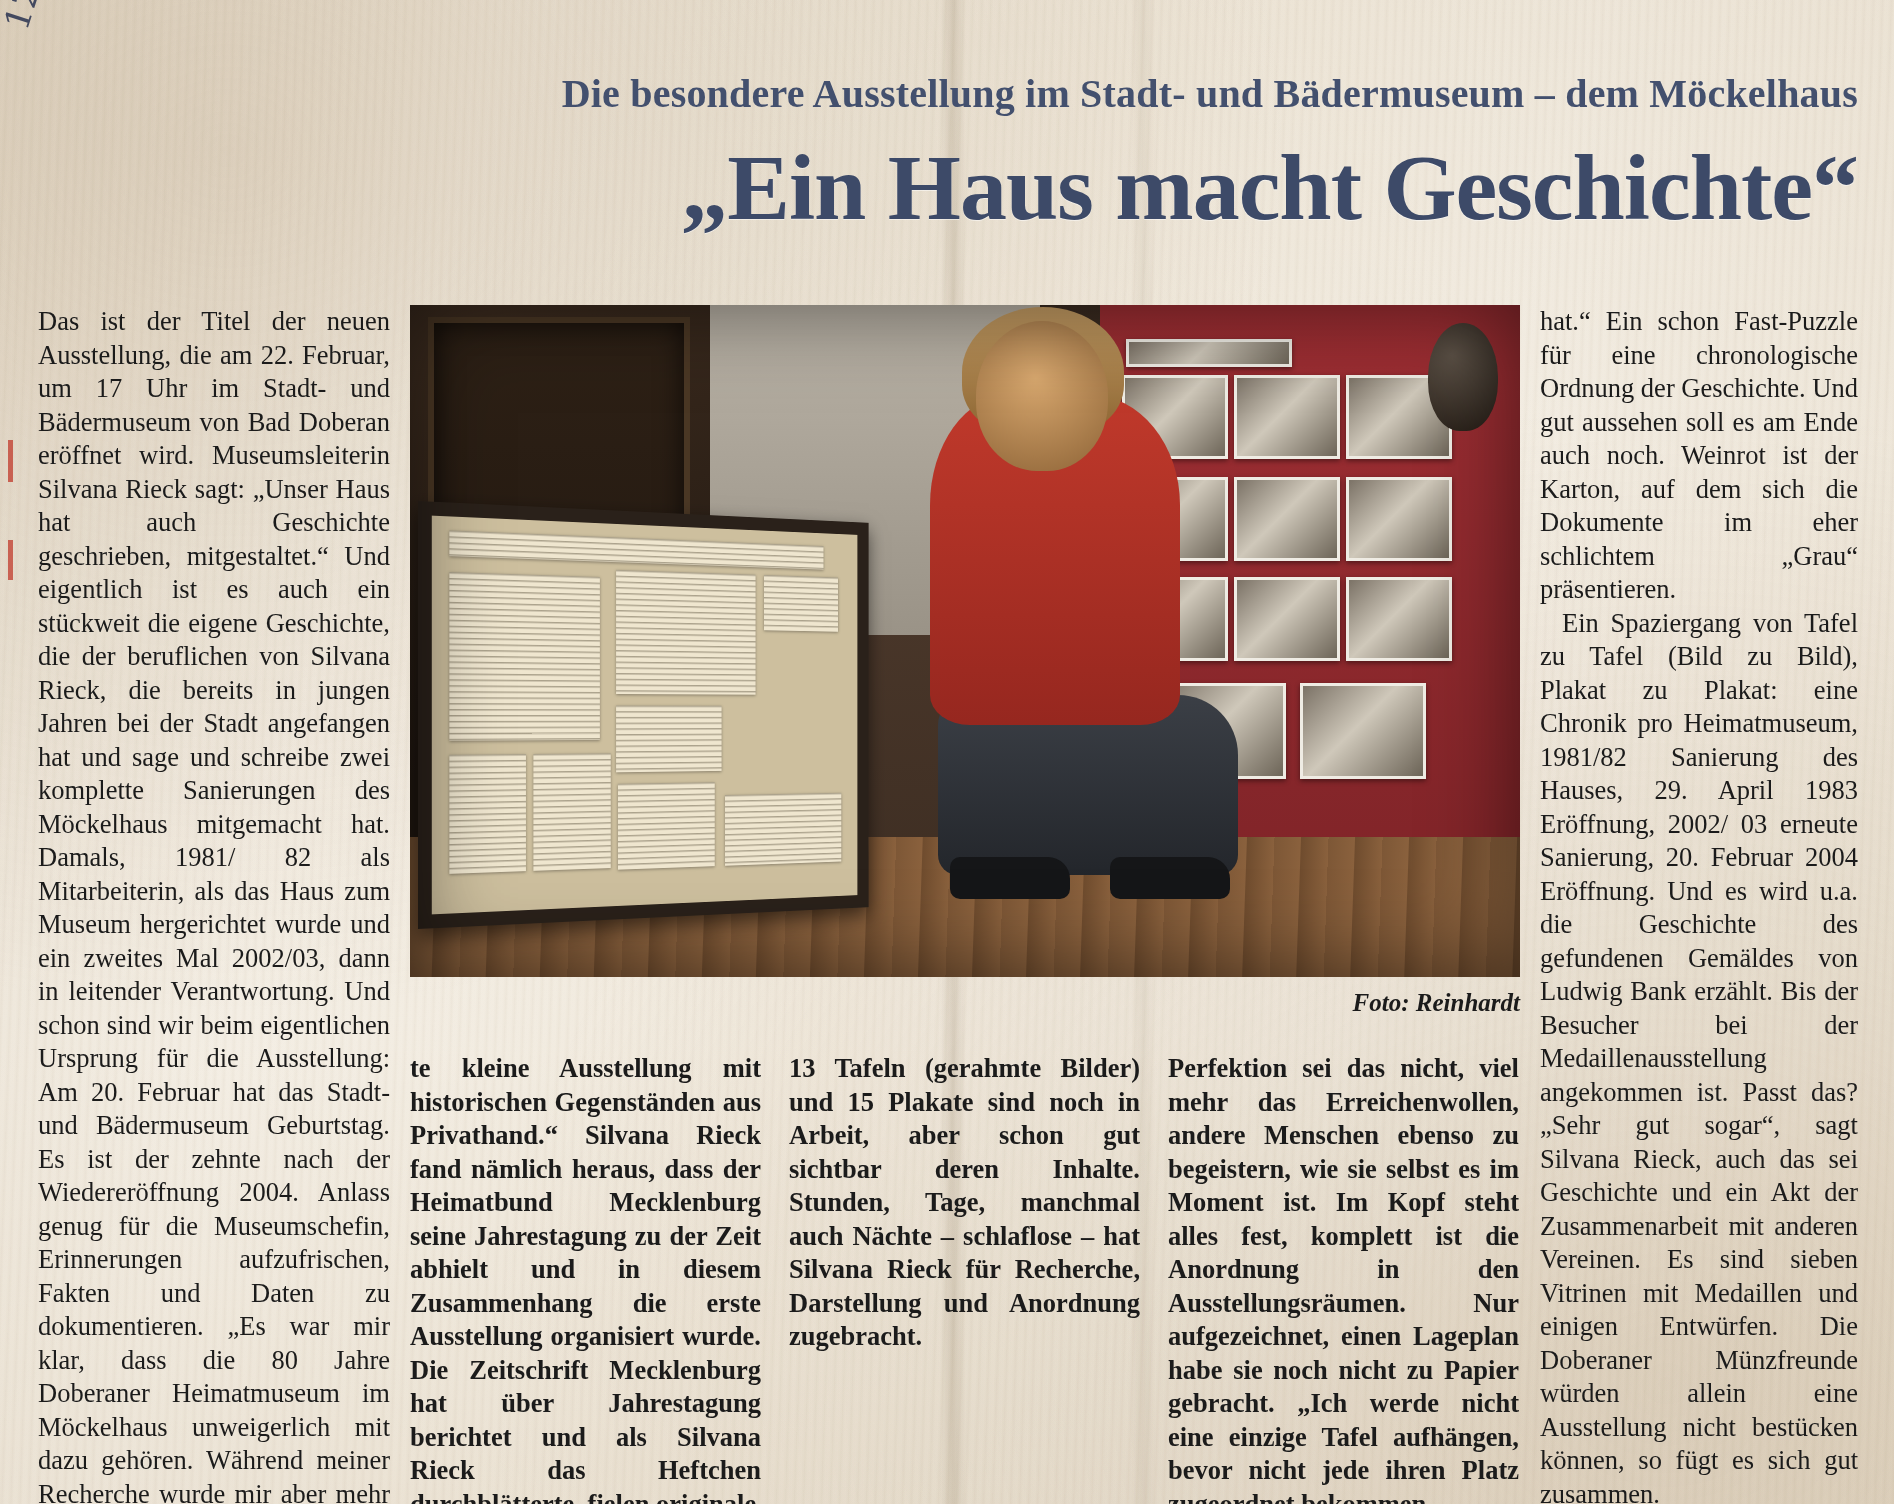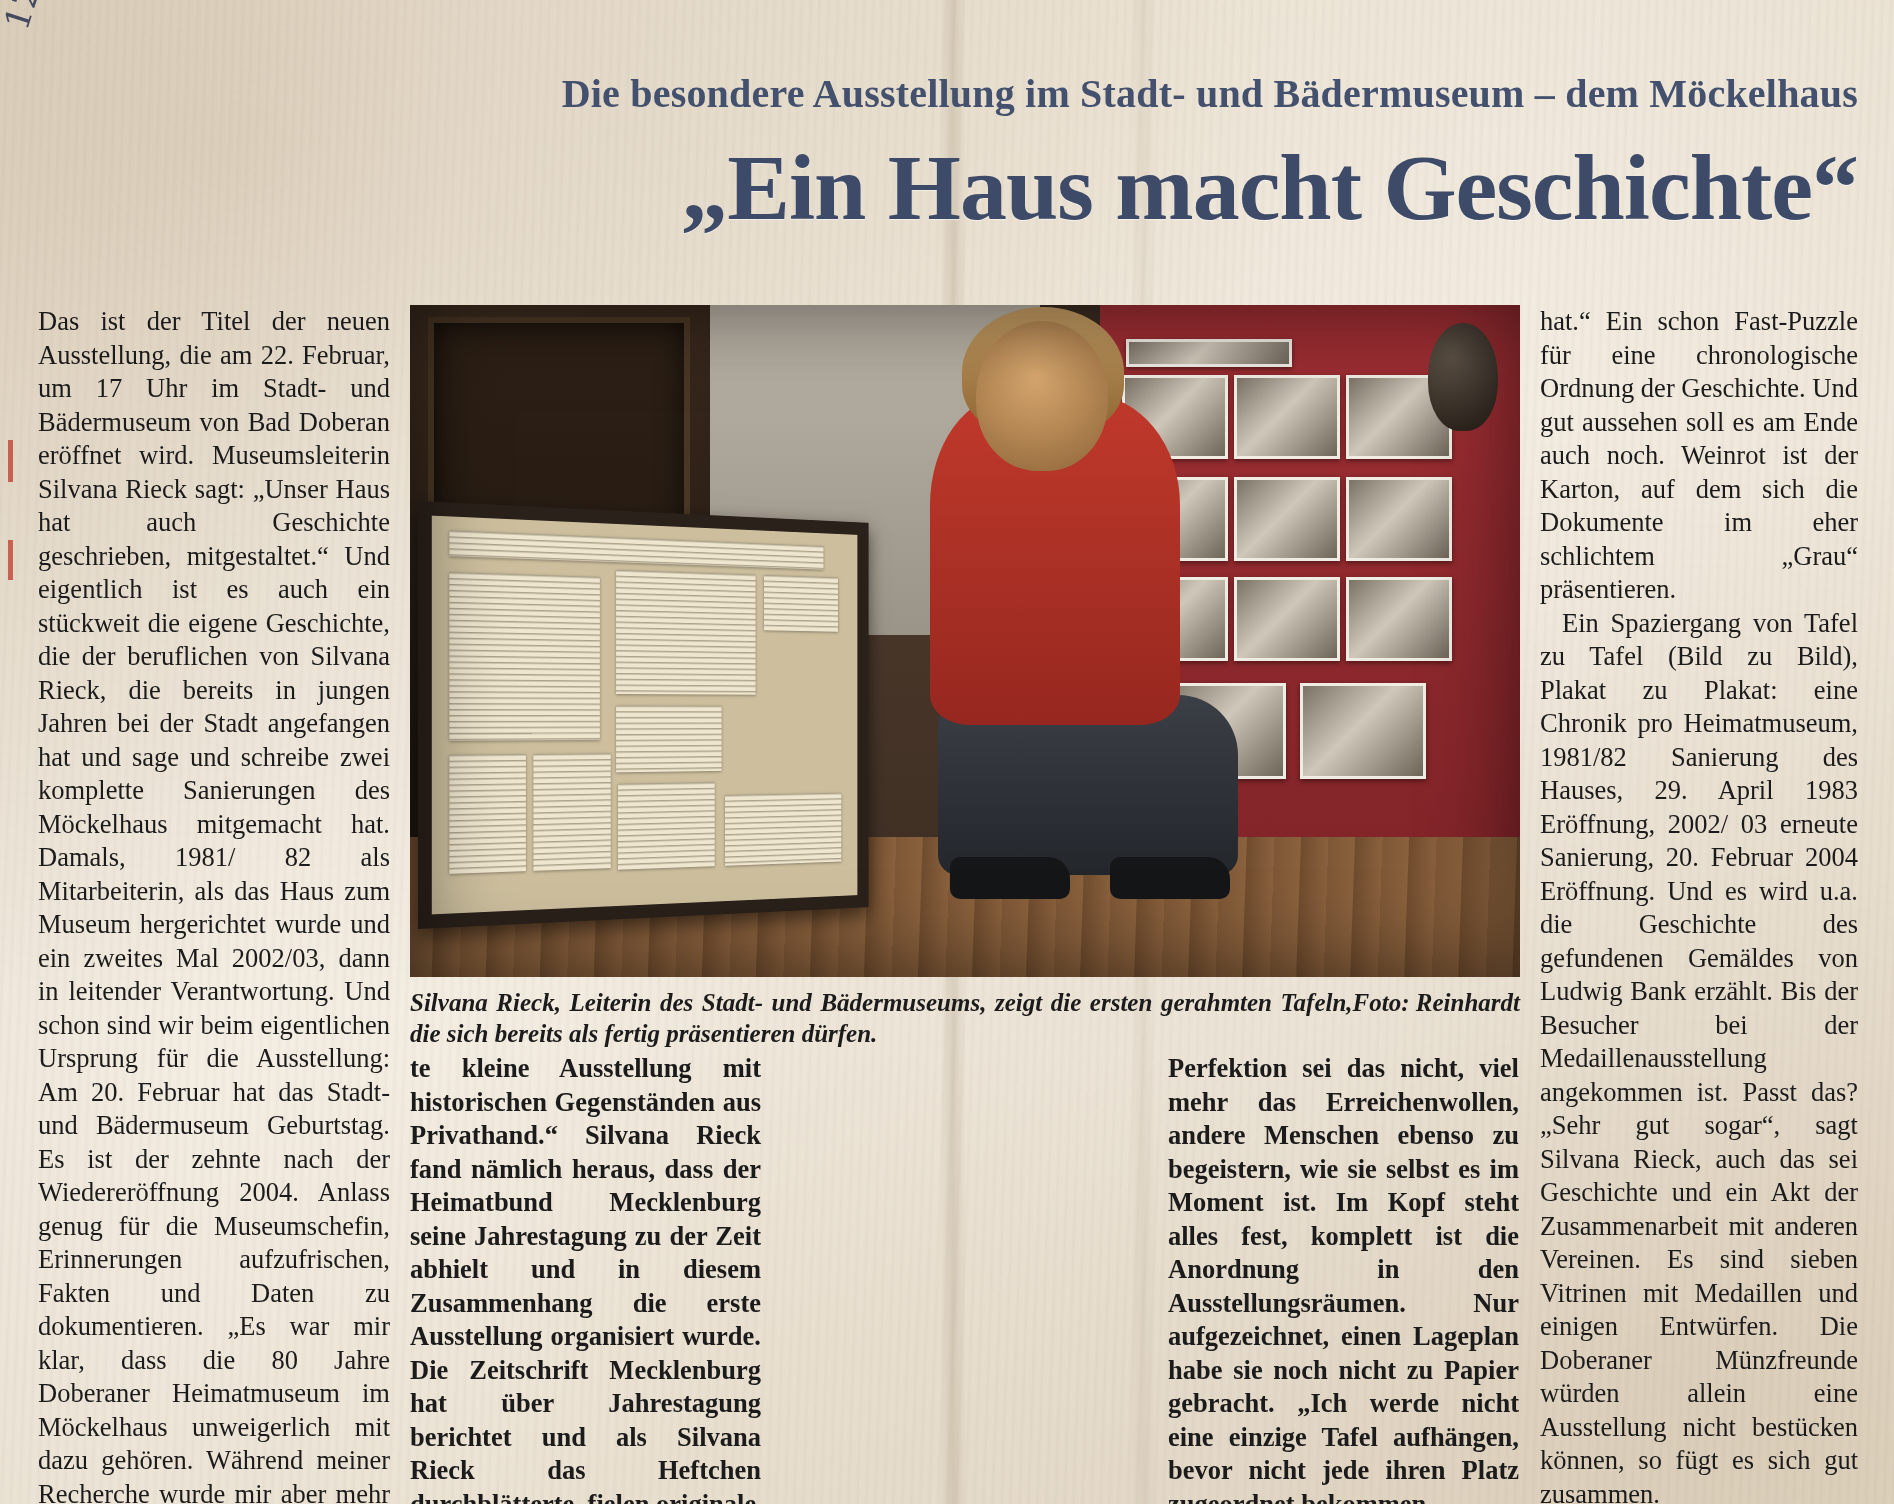--- a/index.html
+++ b/index.html
@@ -321,37 +321,37 @@
             <div class="doc" style="left:106px; top:240px; width:84px; height:120px;"></div>
             <div class="doc" style="left:198px; top:272px; width:110px; height:90px;"></div>
             <div class="doc" style="left:320px; top:286px; width:140px; height:76px;"></div>
           </div>
 
           <div class="ph-vig"></div>
         </div>
 
         <div class="caption">
           <span class="credit">Foto: Reinhardt</span>
-          <span>Silvana Rieck, Leiterin des Stadt- und Bädermuseums, zeigt die ersten gerahmten Tafeln, die sich bereits als fertig präsentieren dürfen.</span>
         </div>
       </div>
 
       <div class="colR">
         <p class="body">hat.“ Ein schon Fast-Puzzle für eine chronologische Ordnung der Geschichte. Und gut aussehen soll es am Ende auch noch. Weinrot ist der Karton, auf dem sich die Dokumente im eher schlichtem „Grau“ präsentieren.</p>
         <p class="body">Ein Spaziergang von Tafel zu Tafel (Bild zu Bild), Plakat zu Plakat: eine Chronik pro Heimatmuseum, 1981/82 Sanierung des Hauses, 29. April 1983 Eröffnung, 2002/ 03 erneute Sanierung, 20. Februar 2004 Eröffnung. Und es wird u.a. die Geschichte des gefundenen Gemäldes von Ludwig Bank erzählt. Bis der Besucher bei der Medaillenausstellung angekommen ist. Passt das? „Sehr gut sogar“, sagt Silvana Rieck, auch das sei Geschichte und ein Akt der Zusammenarbeit mit anderen Vereinen. Es sind sieben Vitrinen mit Medaillen und einigen Entwürfen. Die Doberaner Münzfreunde würden allein eine Ausstellung nicht bestücken können, so fügt es sich gut zusammen.</p>
 
       </div>
 
     </div>
 
     <div class="bottomcols">
       <div class="bcol">
         <p class="body">te kleine Ausstellung mit historischen Gegenständen aus Privathand.“ Silvana Rieck fand nämlich heraus, dass der Heimatbund Mecklenburg seine Jahrestagung zu der Zeit abhielt und in diesem Zusammenhang die erste Ausstellung organisiert wurde. Die Zeitschrift Mecklenburg hat über Jahrestagung berichtet und als Silvana Rieck das Heftchen durchblätterte, fielen originale</p>
       </div>
       <div class="bcol">
+        <p class="body">13 Tafeln (gerahmte Bilder) und 15 Plakate sind noch in Arbeit, aber schon gut sichtbar deren Inhalte. Stunden, Tage, manchmal auch Nächte – schlaflose – hat Silvana Rieck für Recherche, Darstellung und Anordnung zugebracht.</p>
       </div>
       <div class="bcol">
         <p class="body">Perfektion sei das nicht, viel mehr das Erreichenwollen, andere Menschen ebenso zu begeistern, wie sie selbst es im Moment ist. Im Kopf steht alles fest, komplett ist die Anordnung in den Ausstellungsräumen. Nur aufgezeichnet, einen Lageplan habe sie noch nicht zu Papier gebracht. „Ich werde nicht eine einzige Tafel aufhängen, bevor nicht jede ihren Platz zugeordnet bekommen</p>
       </div>
     </div>
 
   </div>
 </div>
 
 </body></html>

